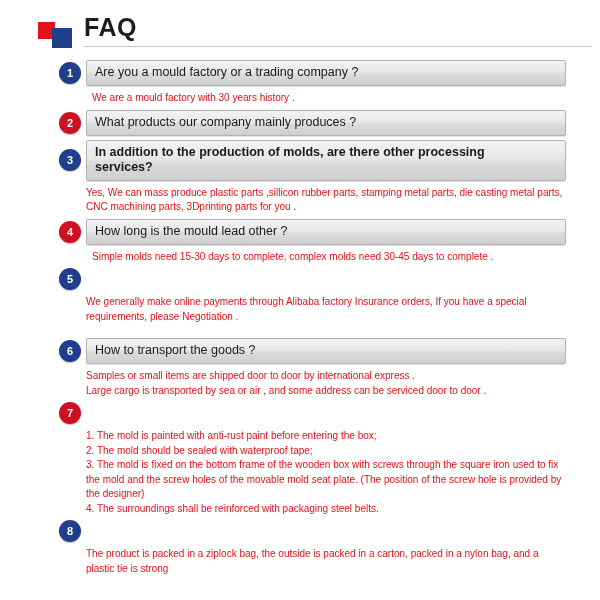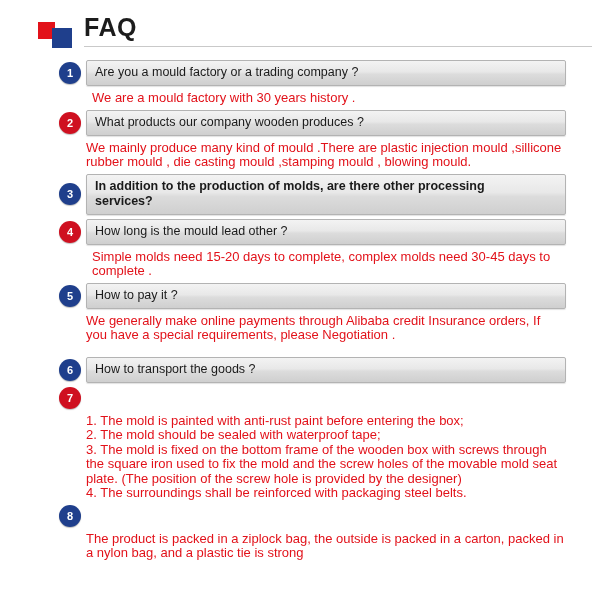--- a/index.html
+++ b/index.html
@@ -115,21 +115,21 @@
     color: #1a1a1a;
     line-height: 15px;
     box-shadow: 0 1px 1px rgba(0,0,0,0.12);
     margin-right: 20px;
   }
   .q-box.bold {
     font-weight: bold;
   }
   .answer {
     color: #e2121a;
-    font-size: 13px;
+    font-size: 10px;
     line-height: 14.5px;
     margin: 5px 22px 0 72px;
     white-space: pre-line;
   }
   .answer.indent {
     margin-left: 78px;
   }
 </style>
 </head>
 <body>
@@ -153,53 +153,54 @@
       <div class="q-row">
         <div class="num-badge num-blue">1</div>
         <div class="q-box">Are you a mould factory or a trading company ?</div>
       </div>
       <div class="answer indent">We are a mould factory with 30 years history .</div>
     </div>
 
     <div class="qa-item">
       <div class="q-row">
         <div class="num-badge num-red">2</div>
-        <div class="q-box">What products our company wooden produces ?</div>
-      </div>
-      <div class="answer">We mainly produce many kind of mould .There are plastic injection mould ,sillicone rubber mould , die casting mould ,stamping mould , blowing mould.</div>
+        <div class="q-box">What products our company mainly produces ?</div>
+      </div>
     </div>
 
     <div class="qa-item">
       <div class="q-row">
         <div class="num-badge num-blue">3</div>
         <div class="q-box bold">In addition to the production of molds, are there other processing services?</div>
       </div>
+      <div class="answer">Yes,  We can mass produce plastic parts ,sillicon rubber parts, stamping metal parts, die casting metal parts, CNC machining parts, 3Dprinting parts for you .</div>
     </div>
 
     <div class="qa-item">
       <div class="q-row">
         <div class="num-badge num-red">4</div>
         <div class="q-box">How long is the mould lead other ?</div>
       </div>
-      <div class="answer indent">Simple molds need 15-20 days to complete, complex molds need 30-45 days to complete .</div>
+      <div class="answer indent">Simple molds need 15-30 days to complete, complex molds need 30-45 days to complete .</div>
     </div>
 
     <div class="qa-item">
       <div class="q-row">
         <div class="num-badge num-blue">5</div>
-        <div class="q-box">How to pay it  ?</div>
-      </div>
-      <div class="answer">We generally make online payments through Alibaba credit Insurance orders, If you have a special requirements, please Negotiation .</div>
+      </div>
+      <div class="answer">We generally make online payments through Alibaba factory Insurance orders, If you have a special requirements, please Negotiation .</div>
     </div>
 
     <div class="qa-item gap">
       <div class="q-row">
         <div class="num-badge num-blue">6</div>
         <div class="q-box">How to transport the goods ?</div>
       </div>
+      <div class="answer">Samples or small items are shipped door to door by international express .
+Large cargo is transported by sea or air , and some address can be serviced door to door .</div>
     </div>
 
     <div class="qa-item">
       <div class="q-row">
         <div class="num-badge num-red">7</div>
       </div>
       <div class="answer">1. The mold is painted with anti-rust paint before entering the box;
 2. The mold should be sealed with waterproof tape;
 3. The mold is fixed on the bottom frame of the wooden box with screws through the square iron used to fix the mold and the screw holes of the movable mold seat plate. (The position of the screw hole is provided by the designer)
 4. The surroundings shall be reinforced with packaging steel belts.</div>

